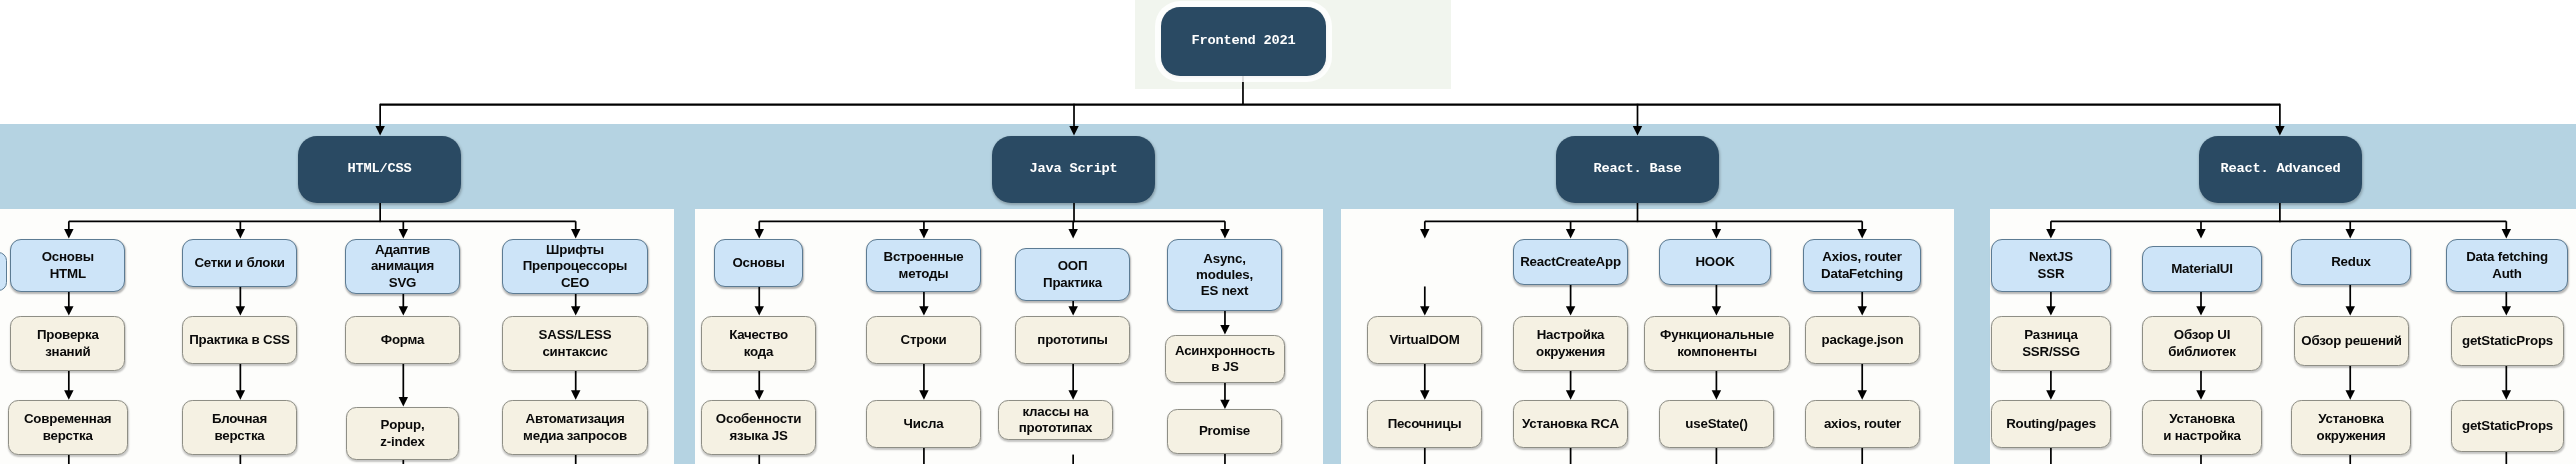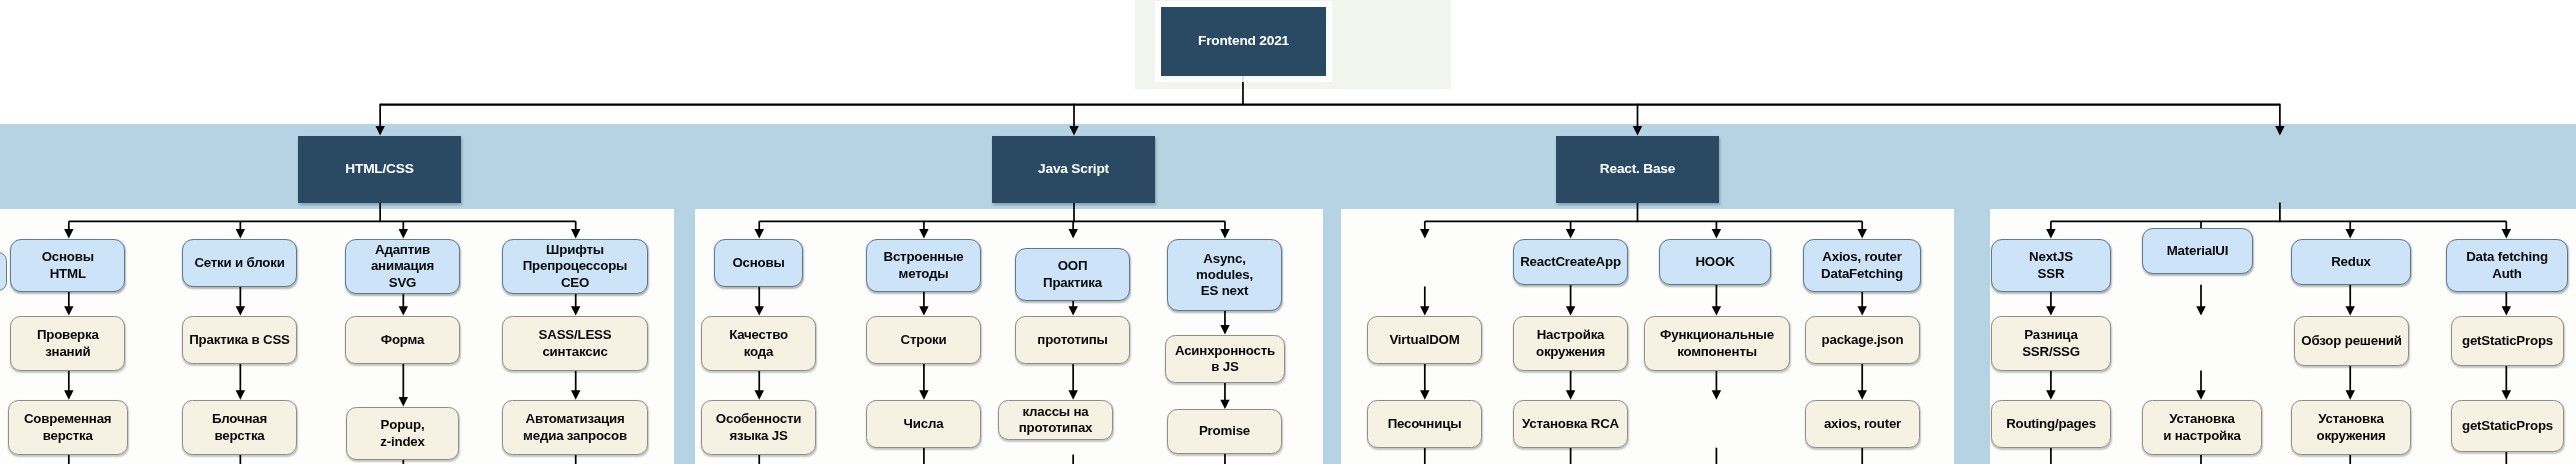--- a/index.html
+++ b/index.html
@@ -8,22 +8,22 @@
   .underlay{position:absolute;left:0;top:124px;width:2576px;height:340px;background:#b5d3e2;}
   .panel{position:absolute;top:209px;height:256px;background:#fdfdfb;}
   .root-tint{position:absolute;left:1135px;top:0;width:316px;height:89px;background:#f1f5ee;}
   .connectors{position:absolute;left:0;top:0;}
   .connectors line{stroke:#000;stroke-width:2;}
   .connectors .thick{stroke-width:2.4;}
   .connectors polygon{fill:#000;}
   .node{position:absolute;display:flex;align-items:center;justify-content:center;
         text-align:center;font-weight:bold;white-space:pre-line;box-sizing:border-box;
         line-height:1.22;color:#0a0a0a;letter-spacing:-0.2px;}
-  .root,.branch{background:#2a4a63;color:#fff;border-radius:0;font-size:13.7px;
-        box-shadow:0.9px 1.7px 2.6px rgba(0,0,0,.25);}
+  .root,.branch{background:#2a4a63;color:#fff;border-radius:19px;font-size:13.7px;
+        box-shadow:0.9px 1.7px 2.6px rgba(0,0,0,.25);font-family:Liberation Mono, monospace;}
   .root{box-shadow:0 0 0 6px rgba(255,255,255,.85),0.9px 1.7px 2.6px rgba(0,0,0,.25);}
   .l2{background:#cde4f8;border:1.4px solid #5c7b93;border-radius:11px;font-size:13.3px;
         box-shadow:0.9px 1.7px 1.7px rgba(0,0,0,.28);}
   .leaf{background:#f5f1e3;border:1.4px solid #8e8e85;border-radius:10.3px;font-size:13.3px;
         box-shadow:0.9px 1.7px 1.7px rgba(0,0,0,.22);}
   .sliver{background:#cde4f8;border:1.4px solid #5c7b93;border-radius:8.6px;}
 </style>
 </head>
 <body>
 
@@ -174,20 +174,21 @@
     <line x1="2921" y1="426" x2="2921" y2="457"></line>
       <polygon points="2915.5,455 2926.5,455 2921,466"></polygon>
     <line x1="2921" y1="526" x2="2921" y2="541"></line>
   </svg>
 
   <div class="node root" style="left:1161px;top:6.9px;width:165px;height:69px">Frontend 2021</div>
 
   <div class="node branch" style="left:298px;top:136px;width:163px;height:67px">HTML/CSS</div>
   <div class="node branch" style="left:992px;top:136px;width:163px;height:67px">Java Script</div>
   <div class="node branch" style="left:1556px;top:136px;width:163px;height:67px">React. Base</div>
+  <div class="node branch" style="left:2199px;top:136px;width:163px;height:67px">React. Advanced</div>
 
   <div class="node l2" style="left:10.3px;top:239px;width:115px;height:53px">Основы
 HTML</div>
   <div class="node l2" style="left:182px;top:239px;width:115px;height:48px">Сетки и блоки</div>
   <div class="node l2" style="left:345px;top:239px;width:115px;height:55px">Адаптив
 анимация
 SVG</div>
   <div class="node l2" style="left:502px;top:239px;width:146px;height:55px">Шрифты
 Препроцессоры
 CEO</div>
@@ -232,30 +233,33 @@
   <div class="node l2" style="left:1803px;top:239px;width:118px;height:53px">Axios, router
 DataFetching</div>
   <div class="node leaf" style="left:1367px;top:316px;width:115px;height:48px">VirtualDOM</div>
   <div class="node leaf" style="left:1513px;top:316px;width:115px;height:55px">Настройка
 окружения</div>
   <div class="node leaf" style="left:1644px;top:316px;width:146px;height:55px">Функциональные
 компоненты</div>
   <div class="node leaf" style="left:1805px;top:316px;width:115px;height:48px">package.json</div>
   <div class="node leaf" style="left:1367px;top:400px;width:115px;height:48px">Песочницы</div>
   <div class="node leaf" style="left:1513px;top:400px;width:115px;height:48px">Установка RCA</div>
+  <div class="node leaf" style="left:1659px;top:400px;width:115px;height:48px">useState()</div>
   <div class="node leaf" style="left:1805px;top:400px;width:115px;height:48px">axios, router</div>
 
   <div class="node l2" style="left:1991px;top:239px;width:120px;height:53px">NextJS
 SSR</div>
-  <div class="node l2" style="left:2142px;top:228px;width:111px;height:46px">MaterialUI</div>
+  <div class="node l2" style="left:2142px;top:246px;width:120px;height:46px">MaterialUI</div>
   <div class="node l2" style="left:2446px;top:239px;width:122px;height:53px">Data fetching
 Auth</div>
   <div class="node l2" style="left:2291px;top:239px;width:120px;height:46px">Redux</div>
   <div class="node leaf" style="left:1991px;top:316px;width:120px;height:55px">Разница
 SSR/SSG</div>
+  <div class="node leaf" style="left:2142px;top:316px;width:120px;height:55px">Обзор UI
+библиотек</div>
   <div class="node leaf" style="left:2294px;top:316px;width:115px;height:50px">Обзор решений</div>
   <div class="node leaf" style="left:2451px;top:316px;width:113px;height:50px">getStaticProps</div>
   <div class="node leaf" style="left:1991px;top:400px;width:120px;height:48px">Routing/pages</div>
   <div class="node leaf" style="left:2142px;top:400px;width:120px;height:55px">Установка
 и настройка</div>
   <div class="node leaf" style="left:2291px;top:400px;width:120px;height:55px">Установка
 окружения</div>
   <div class="node leaf" style="left:2451px;top:400px;width:113px;height:52px">getStaticProps</div>
 
 </div>

